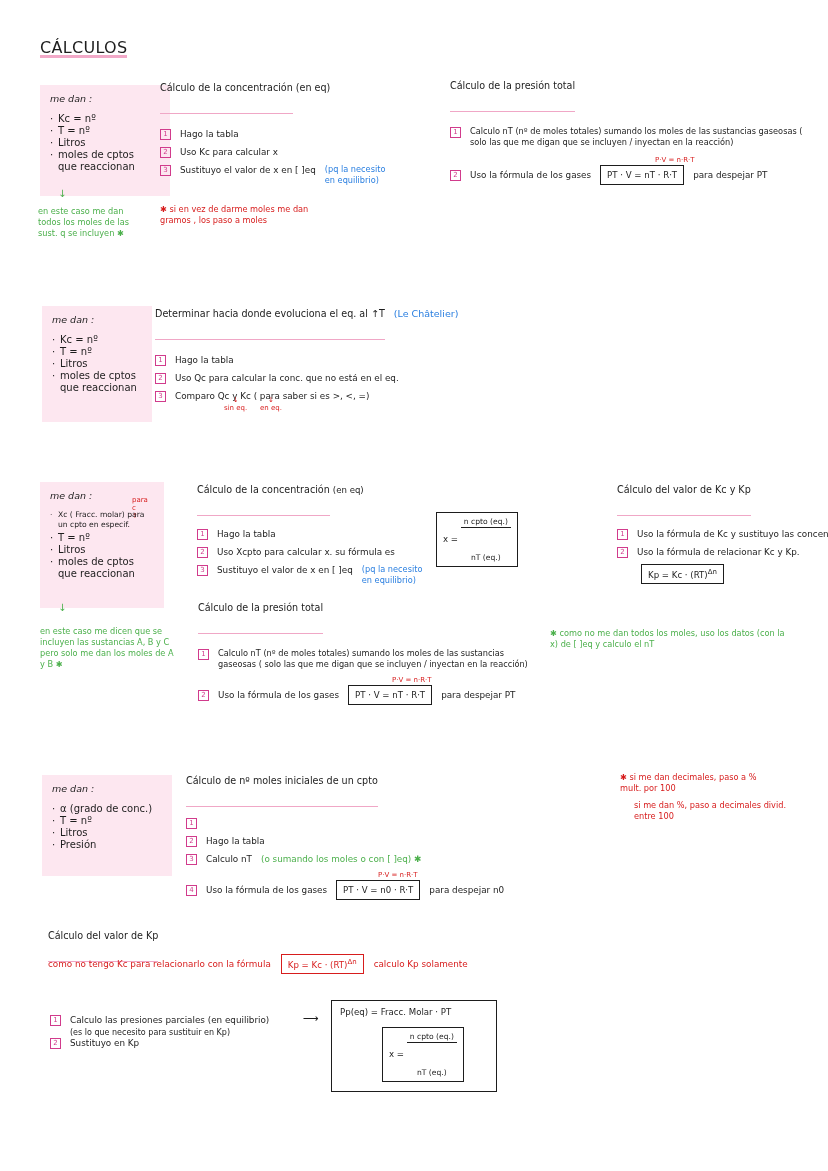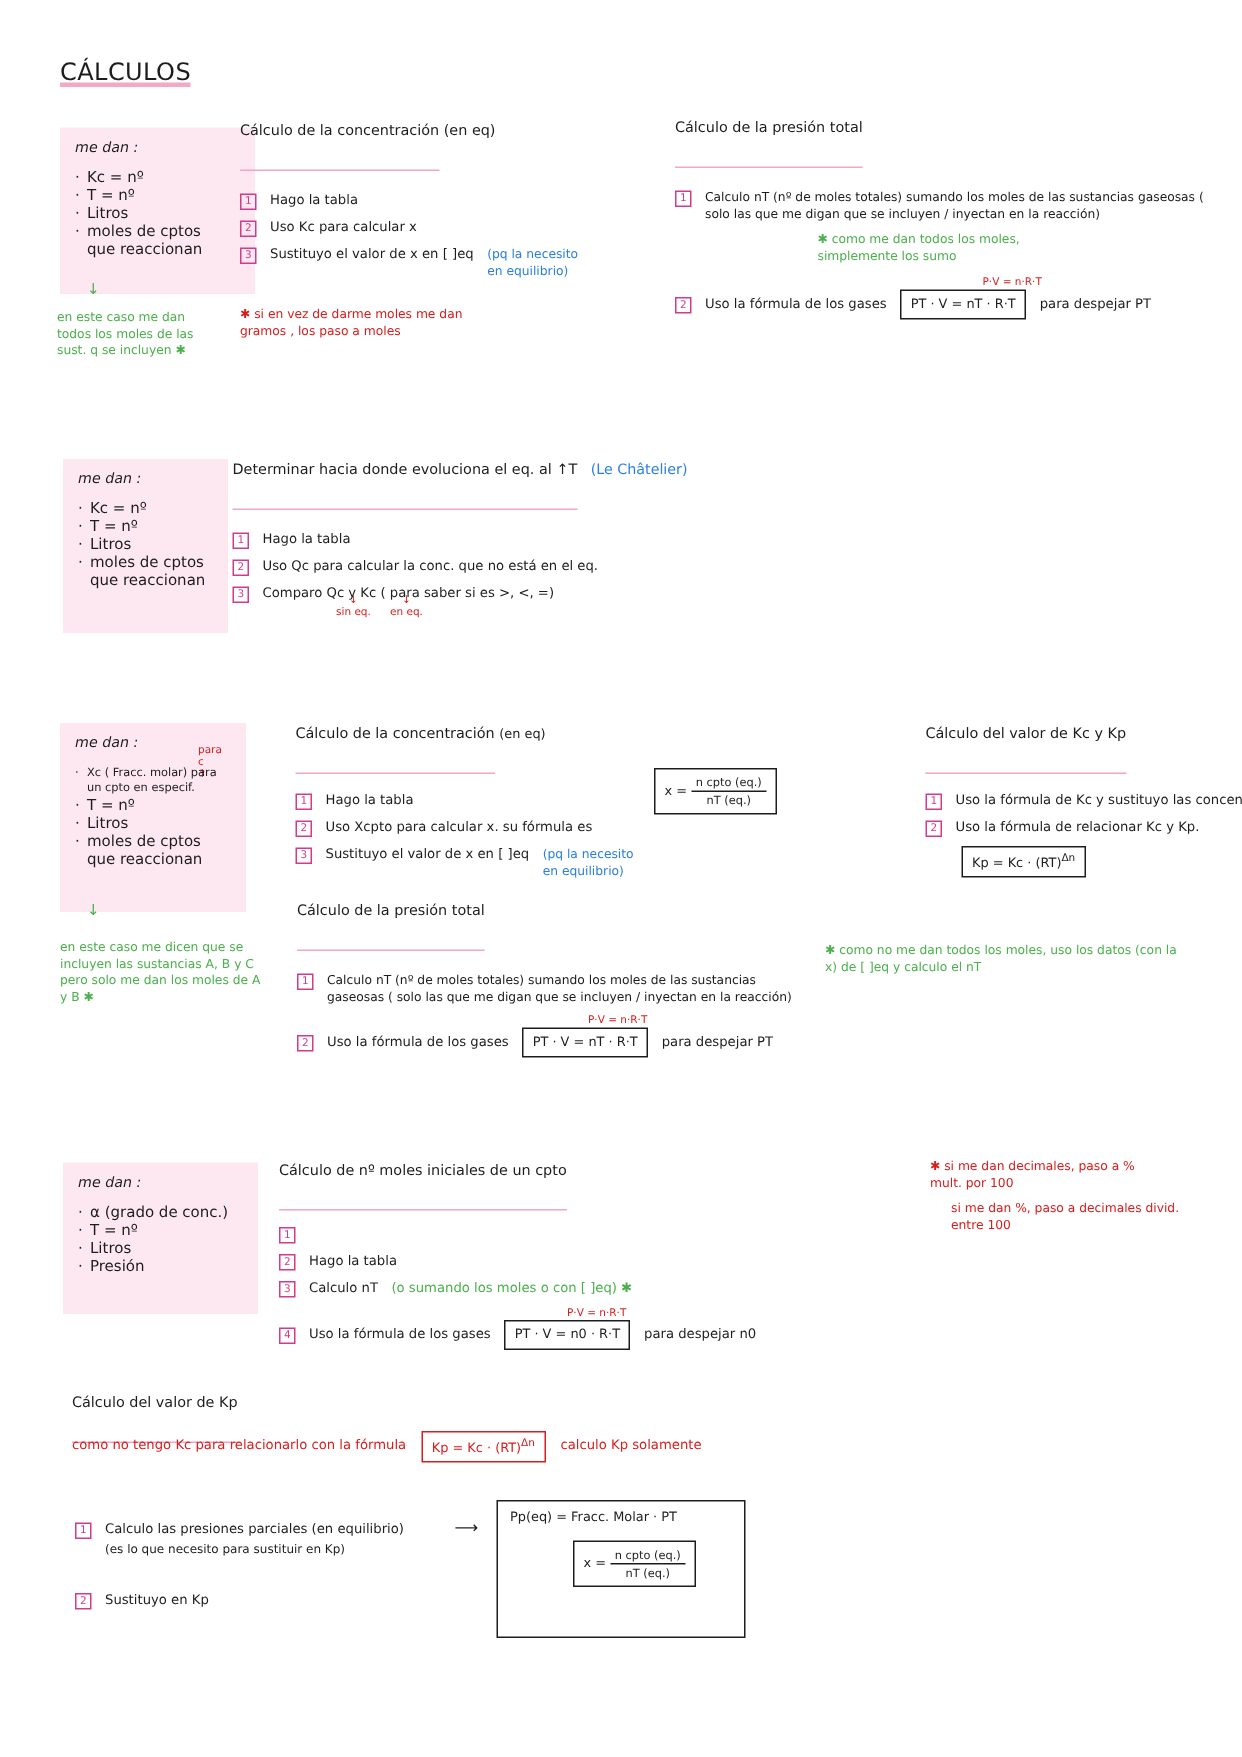--- a/index.html
+++ b/index.html
@@ -16,21 +16,21 @@
   .green{color:#4cb04c;}
   .red{color:#d71d1d;}
   .blue{color:#2a7fe0;}
   .sec-title{font-size:9.6px;padding-bottom:20px;
        border-bottom:1px solid #f0a7c6;display:inline-block;}
   .step{display:flex;align-items:flex-start;gap:9px;font-size:8.8px;line-height:12px;margin-bottom:6px;}
   .num{flex:0 0 auto;width:9px;height:9px;border:1.2px solid #d13b8c;color:#d13b8c;
        font-size:7px;line-height:9px;text-align:center;margin-top:1px;}
   .box{border:1.3px solid #1d1d1d;display:inline-block;padding:3px 6px;font-size:8.6px;background:#fff;}
   .box.redb{border-color:#d71d1d;color:#d71d1d;}
-  .frac{display:inline-flex;flex-direction:column;align-items:center;vertical-align:middle;font-size:7.6px;}
+  .frac{display:inline-flex;flex-direction:column;align-items:center;vertical-align:middle;font-size:7.6px;gap:24px;}
   .frac .n{border-bottom:1px solid #1d1d1d;padding:0 3px 1px;}
   .frac .d{padding-top:1px;}
   .tiny{font-size:7px;}
   .note{font-size:8.2px;line-height:11px;}
 </style>
 </head>
 <body>
 
 <div class="abs pagetitle" style="left:40px;top:38px;">CÁLCULOS</div>
 
@@ -66,21 +66,20 @@
     <div class="red note" style="width:150px;margin-top:18px;">✱ si en vez de darme moles me dan gramos , los paso a moles</div>
   </div>
 </div>
 
 <div class="abs" style="left:450px;top:80px;width:360px;">
   <div class="sec-title">Cálculo de la presión total</div>
   <div class="step" style="margin-top:14px;font-size:8.2px;line-height:11px;">
       <span class="num">1</span>
       <span>Calculo nT (nº de moles totales) sumando los moles de las sustancias gaseosas ( solo las que me digan que se incluyen / inyectan en la reacción)</span>
     </div>
-  <div class="green note" style="margin-left:95px;width:180px;">✱ como me dan todos los moles, simplemente los sumo</div>
   <div class="red tiny" style="margin:8px 0 1px 205px;">P·V = n·R·T</div>
   <div class="step" style="align-items:center;">
       <span class="num">2</span>
     <span>Uso la fórmula de los gases</span>
     <span class="box">PT · V = nT · R·T</span>
     <span>para despejar PT</span>
     </div>
 </div>
 
 <div class="abs given" style="left:42px;top:306px;width:90px;height:100px;">
@@ -235,21 +234,21 @@
   <span>como no tengo Kc para relacionarlo con la fórmula</span>
   <span class="box redb"><span>Kp = Kc · (RT)</span><sup class="tiny">Δn</sup></span>
   <span>calculo Kp solamente</span>
 </div>
 
 <div class="abs" style="left:50px;top:1014px;width:270px;">
   <div class="step" style="margin-bottom:2px;">
       <span class="num">1</span>
       <span>Calculo las presiones parciales (en equilibrio)</span>
     </div>
-  <div style="margin-left:20px;font-size:8px;margin-bottom:24px;">(es lo que necesito para sustituir en Kp)</div>
+  <div style="margin-left:20px;font-size:8px;margin-bottom:0;">(es lo que necesito para sustituir en Kp)</div>
   <div class="step">
       <span class="num">2</span>
       <span>Sustituyo en Kp</span>
     </div>
 </div>
 <div class="abs" style="left:303px;top:1012px;font-size:11px;">⟶</div>
 <div class="abs box" style="left:331px;top:1000px;width:148px;height:78px;padding:6px 8px;">
   <div style="font-size:8.6px;">Pp(eq) = Fracc. Molar · PT</div>
   <div class="box" style="margin:10px 0 0 42px;padding:4px 6px;">
     <span>x =</span>

